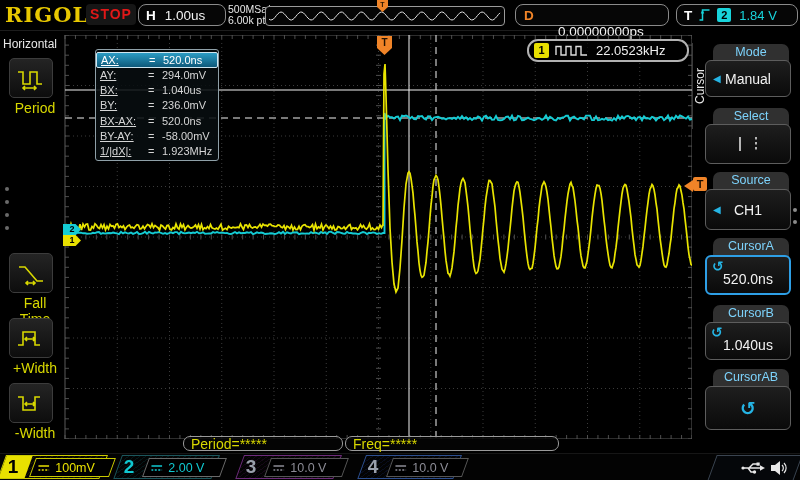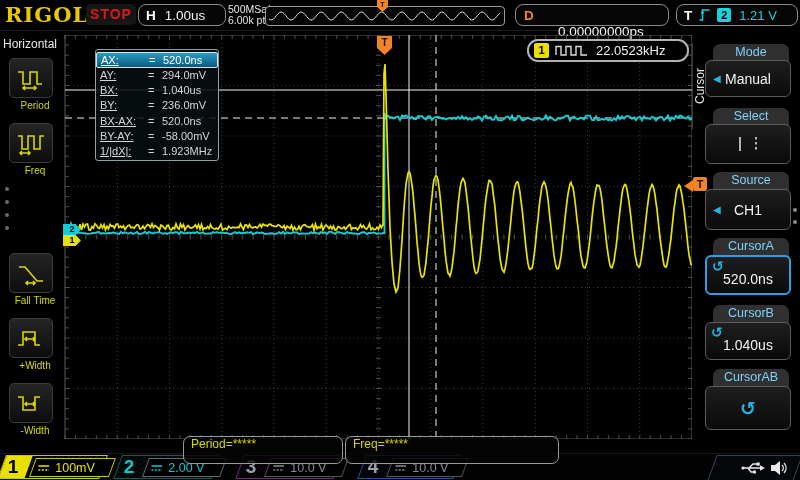--- a/index.html
+++ b/index.html
@@ -28,21 +28,21 @@
   #trigbox .badge{width:14px;height:14px;background:#18d4dc;border-radius:2px;color:#000;font-weight:bold;
         font-size:11px;text-align:center;line-height:14px;margin-left:6px;}
   #trigbox .lev{margin-left:8px;color:#18d4dc;font-size:13px;}
 
   
   #lpanel{position:absolute;left:0;top:31px;width:62px;height:422px;background:#000;}
   #ltitle{position:absolute;left:3px;top:6px;font-size:12px;color:#e8e8e8;}
   .litem{position:absolute;left:0;width:62px;height:64px;text-align:center;}
   .libtn{margin:0 auto;width:42px;height:38px;background:linear-gradient(#242424,#0d0d0d);
          border:1px solid #3c3c3c;border-radius:5px;display:flex;align-items:center;justify-content:center;}
-  .lilab{margin-top:2px;font-size:10px;color:#d8d800;margin-left:8px;}
+  .lilab{margin-top:2px;font-size:14px;color:#d8d800;margin-left:8px;}
   .mic{stroke:#d8d800;fill:none;stroke-width:1.6;}
   .ldot{position:absolute;left:5px;width:4px;height:4px;border-radius:50%;background:#6a6a6a;}
 
   
   #scope{position:absolute;left:62px;top:35px;width:632px;height:404px;}
   .gdot{stroke:#3b3b3b;stroke-width:1;stroke-dasharray:1 3;}
   .gtick{stroke:#4d4d4d;stroke-width:1;}
   .gbord{stroke:#5a5a5a;stroke-width:1;}
   .cw{stroke:#f2f2f2;stroke-width:1;}
   .cd{stroke-dasharray:7 5;}
@@ -83,22 +83,22 @@
         border:1px solid #5d5d5d;border-radius:6px;color:#f2f2f2;font-size:14px;
         display:flex;align-items:center;justify-content:center;box-sizing:border-box;}
   .mbtn .arr{position:absolute;left:7px;color:#25b4e4;font-size:10px;font-family:"DejaVu Sans",sans-serif;}
   .mbtn.active{border:2px solid #2e9fe6;}
   .kicon{position:absolute;left:5px;top:1px;color:#25b4e4;font-size:14px;font-weight:bold;font-family:"DejaVu Sans",sans-serif;}
   .kbig{color:#25b4e4;font-size:19px;font-weight:bold;font-family:"DejaVu Sans",sans-serif;}
   .selsvg line{stroke:#ececec;stroke-width:1.5;}
   .rdot{position:absolute;left:101px;width:4px;height:4px;border-radius:50%;background:#8a8a8a;}
 
   
-  #meas1,#meas2{position:absolute;top:436px;height:28px;border:1px solid #9a9a9a;border-radius:7px;
-        background:rgba(5,5,5,0.8);color:#d8d800;font-size:12px;line-height:15px;padding-left:7px;
+  #meas1,#meas2{position:absolute;top:436px;height:15px;border:1px solid #9a9a9a;border-radius:7px;
+        background:rgba(5,5,5,0.8);color:#d8d800;font-size:14px;line-height:15px;padding-left:7px;
         box-sizing:border-box;z-index:4;}
   #meas1{left:183px;width:160px;}
   #meas2{left:345px;width:214px;}
   #chbar{position:absolute;left:0;top:453px;width:800px;height:27px;background:#030303;border-top:1px solid #161616;}
   .chan{position:absolute;top:1px;height:24px;transform:skewX(-20deg);transform-origin:top left;
         border:1px solid;box-sizing:border-box;}
   .chan .numfill{position:absolute;left:0;top:0;bottom:0;width:26px;}
   .chan .num{position:absolute;left:5px;top:0px;font-size:19px;font-weight:bold;transform:skewX(20deg);}
   .chan .scale{position:absolute;top:2px;height:17px;background:#000;border:1px solid #6a6a6a;
         display:flex;align-items:center;transform:none;padding:0 5px;}
@@ -147,44 +147,36 @@
       <span class="dl">D</span>
       <span class="dv">0.00000000ps</span>
     </div>
     <div id="trigbox" class="tbox">
       <span class="tl">T</span>
       <svg width="13" height="14" viewBox="0 0 12 14" style="margin-left:6px">
         <path d="M1,12 h3 V2 h7" stroke="#18d4dc" stroke-width="1.5" fill="none"></path>
         <polygon points="4,1.5 2.3,5.5 5.7,5.5" fill="#18d4dc"></polygon>
       </svg>
       <span class="badge">2</span>
-      <span class="lev">1.21 V</span>
+      <span class="lev">1.84 V</span>
     </div>
   </div>
 
   <div id="lpanel">
     <div id="ltitle">Horizontal</div>
 
     <div class="litem" style="top:27px">
       <div class="libtn">
         <svg width="30" height="26" viewBox="0 0 30 26">
             <path class="mic" d="M2,7 h5 v12 h7 V7 h7 v12 h5 M7,23 h13 M9,21 l-2,2 2,2 M18,21 l2,2 -2,2"></path>
           </svg>
       </div>
       <div class="lilab">Period</div>
     </div>
 
-    <div class="litem" style="top:92px">
-      <div class="libtn">
-        <svg width="30" height="26" viewBox="0 0 30 26">
-            <path class="mic" d="M2,6 h4 v13 h6 V6 h6 v13 h6 V6 h4 M4,23 h10 M6,21 l-2,2 2,2 M12,21 l2,2 -2,2"></path>
-          </svg>
-      </div>
-      <div class="lilab">Freq</div>
-    </div>
 
 
     <div class="litem" style="top:222px">
       <div class="libtn">
         <svg width="30" height="26" viewBox="0 0 30 26">
             <path class="mic" d="M3,7 h6 l12,14 h6 M10,23 h9 M12,21 l-2,2 2,2 M17,21 l2,2 -2,2"></path>
           </svg>
       </div>
       <div class="lilab">Fall Time</div>
     </div>

